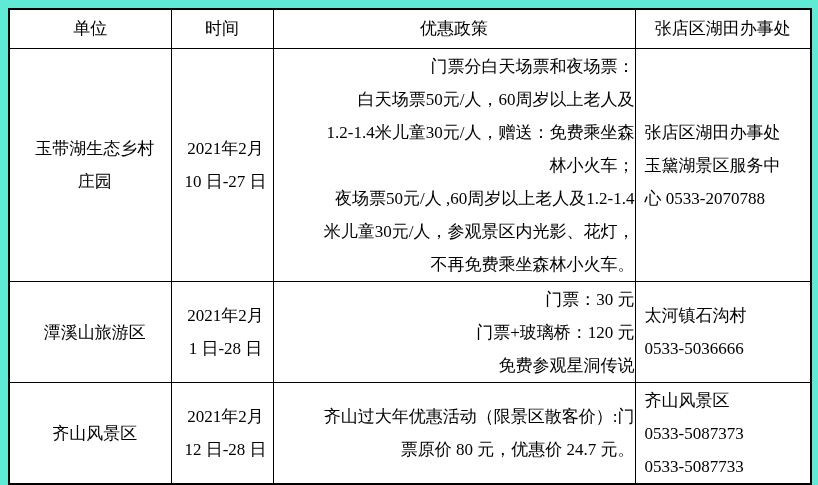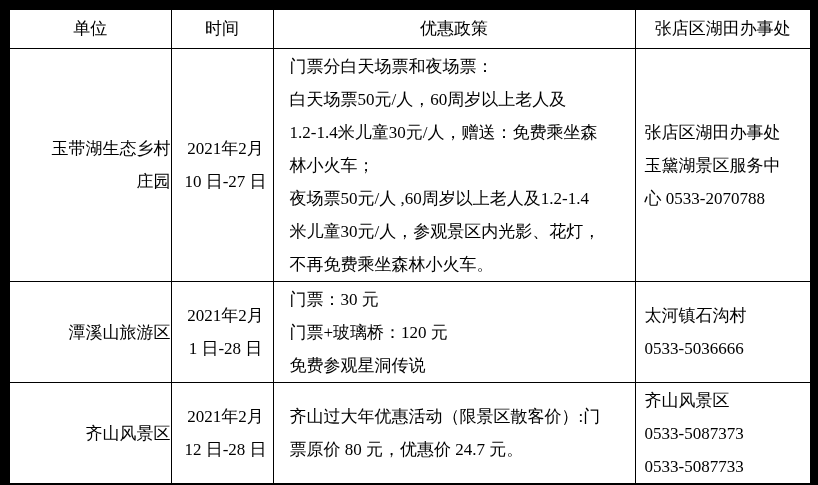--- a/index.html
+++ b/index.html
@@ -11,21 +11,21 @@
     width: 818px;
     height: 485px;
     font-family: "Liberation Serif", "DejaVu Serif", serif;
     color: #000000;
     position: relative;
   }
   .page {
     position: relative;
     width: 818px;
     height: 485px;
-    background: #000000;
+    background: #5eead4;
   }
   table.tbl {
     position: absolute;
     left: 8px;
     top: 8px;
     width: 802px;
     height: 470px;
     border-collapse: collapse;
     table-layout: fixed;
     border: 2px solid #000000;
@@ -40,23 +40,23 @@
     overflow: hidden;
   }
   .tbl th {
     text-align: center;
     height: 38px;
     line-height: 20px;
   }
   .tbl tr.row1 td { height: 232px; }
   .tbl tr.row2 td { height: 100px; }
   .tbl tr.row3 td { height: 100px; }
-  td.unit    { padding-left: 9px; text-align: right; }
+  td.unit    { padding-left: 9px; text-align: center; }
   td.time    { padding-left: 7px;  text-align: center; }
-  td.policy  { padding-left: 16px;  text-align: left; }
+  td.policy  { padding-left: 16px;  text-align: right; }
   td.contact { padding-left: 9px;  text-align: left; margin-left: 8px; }
   .line {
     line-height: 33px;
     white-space: nowrap;
   }
 </style>
 </head>
 <body>
 
 <div class="page">

